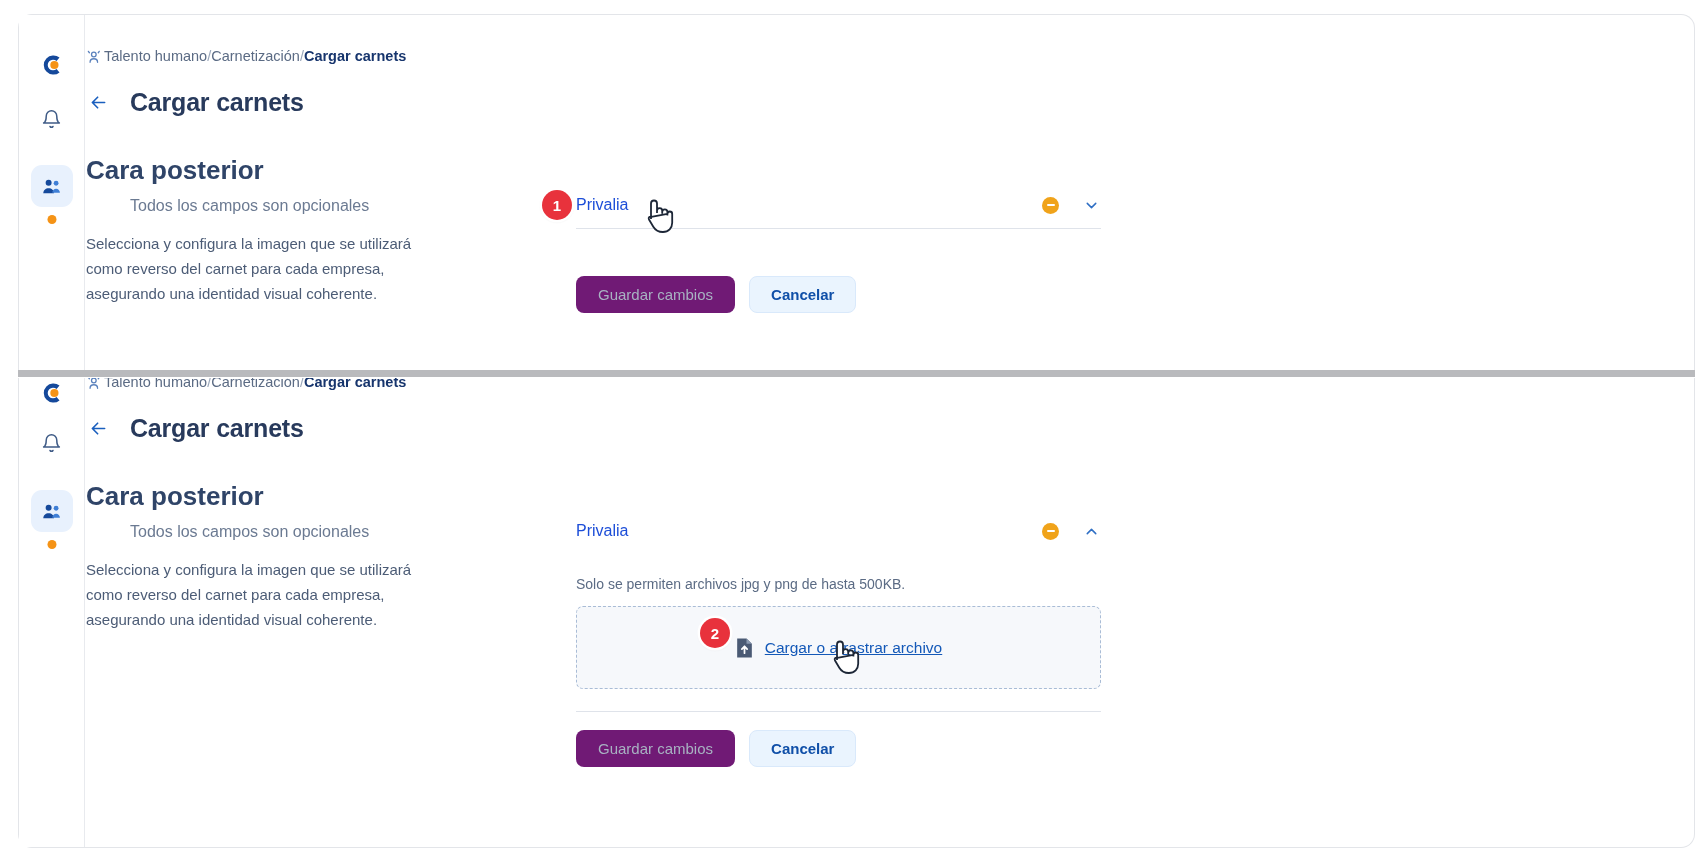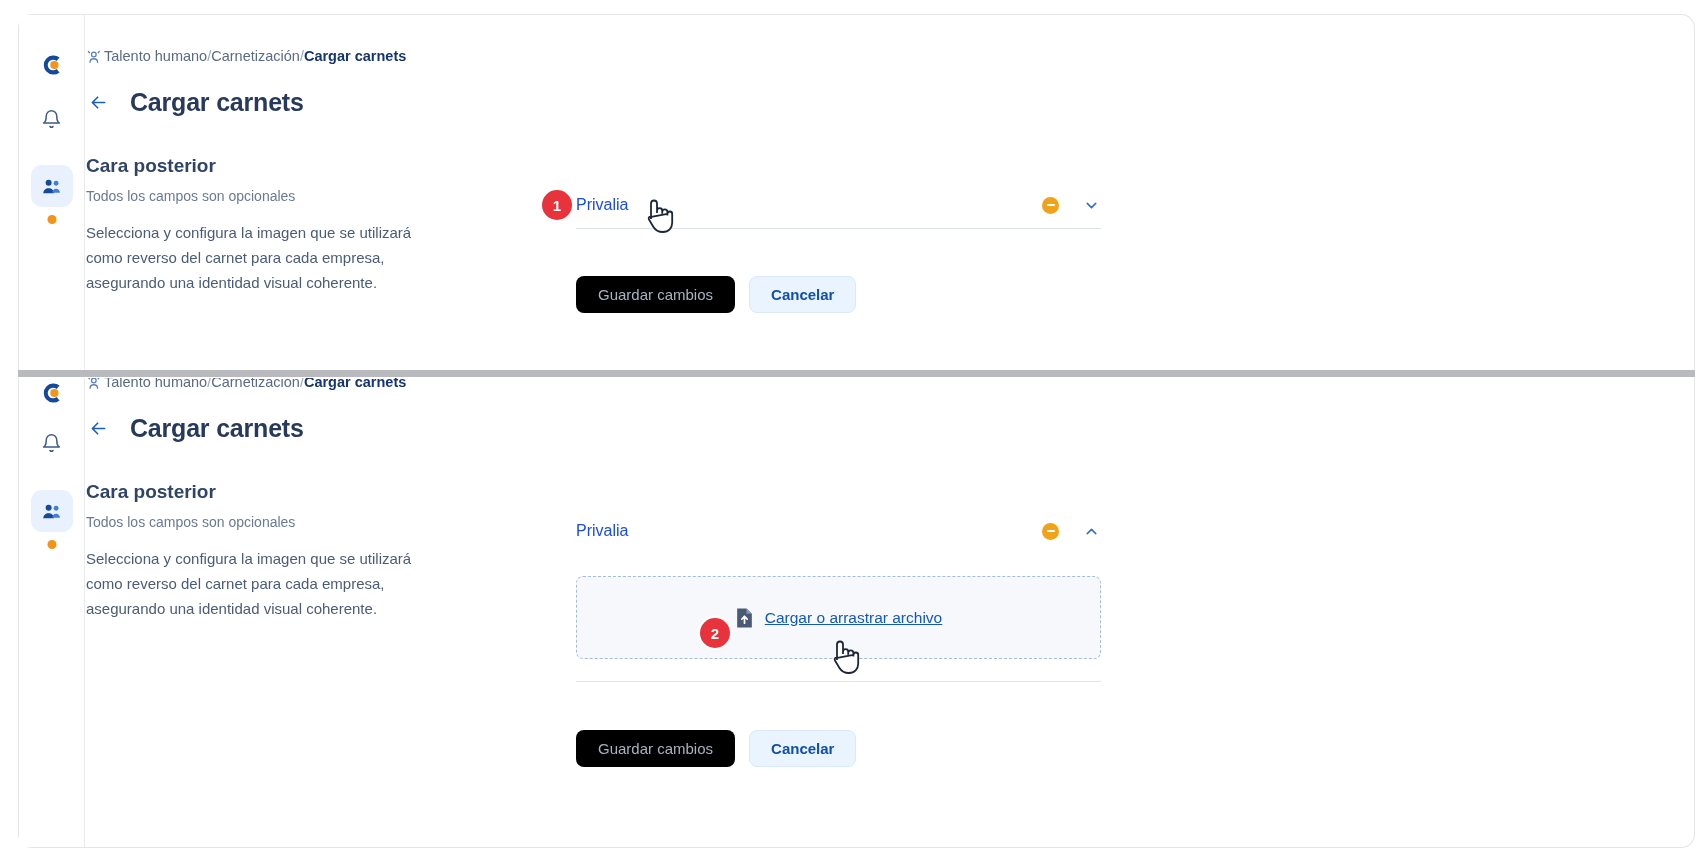--- a/index.html
+++ b/index.html
@@ -140,29 +140,30 @@
   .page-title {
     font-size: 25px;
     font-weight: 700;
     color: #283a5c;
     letter-spacing: -0.2px;
   }
 
   
   .desc-block { position: absolute; width: 350px; }
   .desc-title {
-    font-size: 19px;
+    font-size: 26px;
     font-weight: 700;
     color: #2f4468;
     margin-bottom: 11px;
   }
   .desc-sub {
-    font-size: 14px;
+    font-size: 16px;
     color: #6b7a92;
     margin-bottom: 16px;
+    margin-left: 44px;
   }
   .desc-body {
     font-size: 15px;
     line-height: 25px;
     color: #4c5c76;
   }
 
   
   .accordion { position: absolute; width: 525px; }
 
@@ -239,21 +240,21 @@
     border-radius: 8px;
     font-size: 15px;
     font-weight: 500;
     display: flex;
     align-items: center;
     justify-content: center;
     border: 1px solid transparent;
     white-space: nowrap;
   }
   .btn-disabled {
-    background: #000000;
+    background: #701a75;
     color: #a8b2c2;
     cursor: default;
   }
   .btn-secondary {
     background: #eaf4fe;
     color: #0f4fa8;
     font-weight: 700;
     border-color: #d9e9fb;
     cursor: pointer;
   }
@@ -439,20 +440,21 @@
         <span class="acc-name">Privalia</span>
         <span class="acc-status"></span>
         <span class="acc-chevron">
           <svg width="17" height="17" viewBox="0 0 24 24" fill="none" stroke="#2f6fc4" stroke-width="2.1" stroke-linecap="round" stroke-linejoin="round">
             <path d="M6 15l6-6 6 6"></path>
           </svg>
         </span>
       </div>
 
       <div class="acc-body">
+        <div class="upload-hint">Solo se permiten archivos jpg y png de hasta 500KB.</div>
         <div class="dropzone">
           <span class="dz-icon">
             <svg width="19" height="22" viewBox="0 0 20 24">
               <path d="M2 1.6h10.2L18 7.4V22.4H2Z" fill="#4a5a74"></path>
               <path d="M12.2 1.6 18 7.4h-5.8Z" fill="#8a99b0"></path>
               <path d="M10 17.6V10.4M10 10.2l-2.9 3M10 10.2l2.9 3" stroke="#ffffff" stroke-width="1.9" stroke-linecap="round" stroke-linejoin="round" fill="none"></path>
             </svg>
           </span>
           <span class="dz-link">Cargar o arrastrar archivo</span>
         </div>

